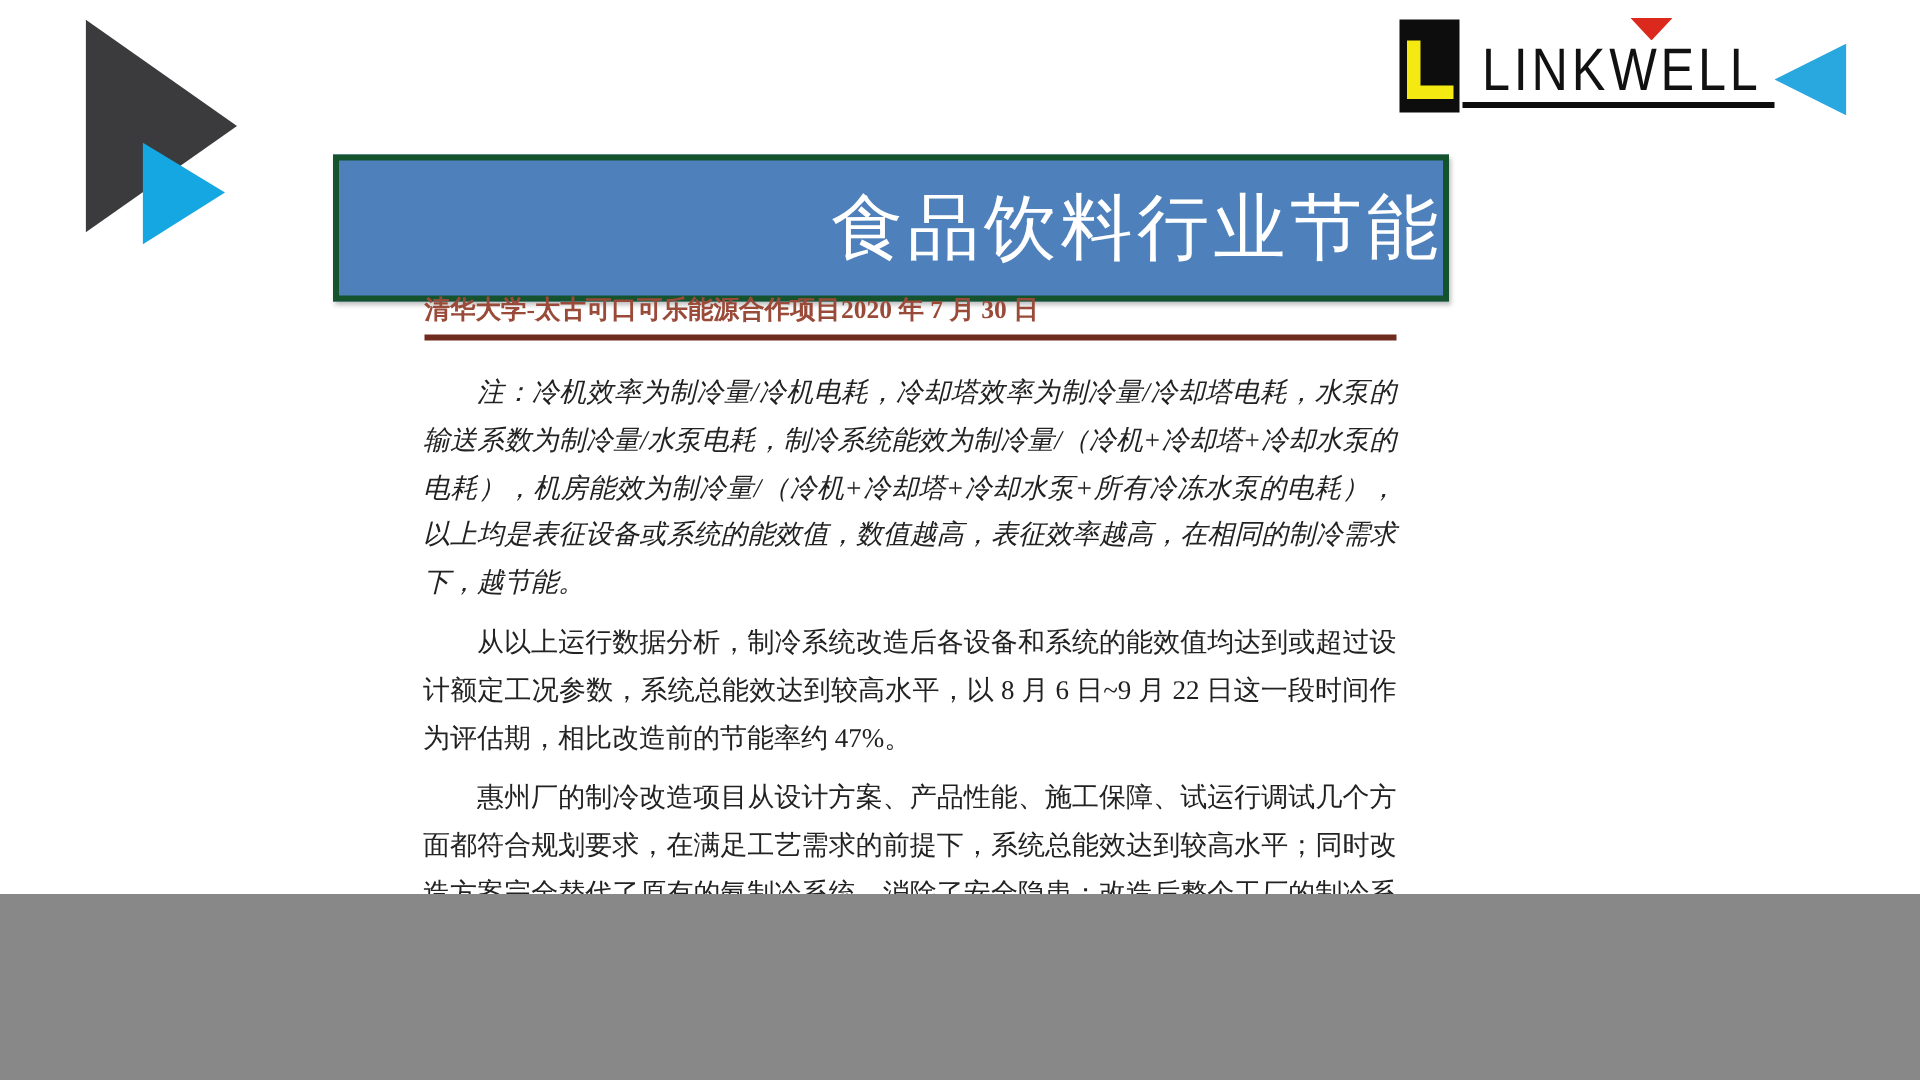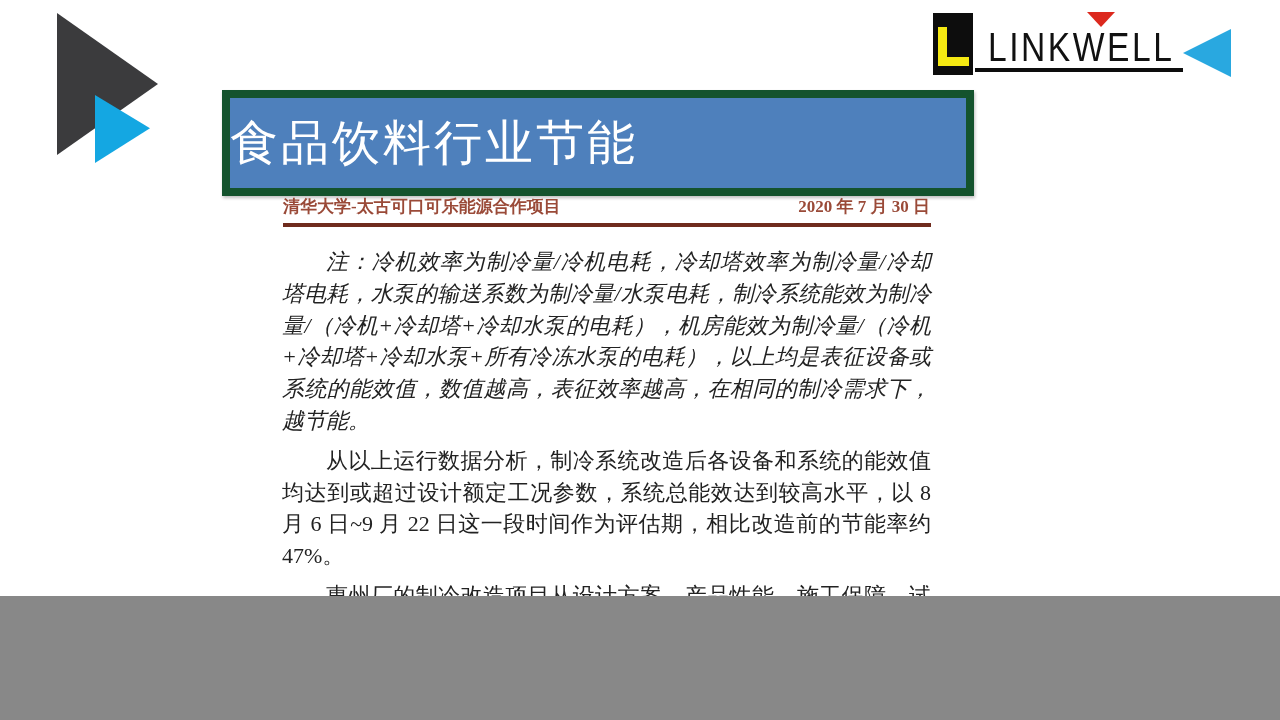--- a/index.html
+++ b/index.html
@@ -43,45 +43,45 @@
     background: #dc291e; clip-path: polygon(0 0, 100% 0, 50% 100%);
   }
   .logo-underline { position: absolute; left: 45px; top: 58px; width: 208px; height: 4px; background: #0d0d0d; }
   .logo-blue-tri {
     position: absolute; left: 253px; top: 19px; width: 48px; height: 48px;
     background: #29a8e0; clip-path: polygon(100% 0, 0 50%, 100% 100%);
   }
 
   
   .banner {
-    position: absolute; left: 222px; top: 90px;
+    position: absolute; left: 222px; top: 103px;
     width: 736px; height: 90px;
     background: #4e80bc;
-    border: 8px solid #14532d;
+    border: 4px solid #14532d;
     box-shadow: 1px 2px 3px rgba(0,0,0,0.25);
-    display: flex; align-items: center; justify-content: flex-start;
+    display: flex; align-items: center; justify-content: flex-end;
   }
   .banner-title {
     color: #ffffff; font-size: 48px; letter-spacing: 3px;
     font-family: "Liberation Serif", "DejaVu Serif", serif;
     white-space: nowrap;
   }
 
   
   .doc-header {
     position: absolute; left: 283px; top: 195px; width: 647px;
-    display: flex; justify-content: space-between; align-items: baseline;
+    display: flex; justify-content: flex-start; align-items: baseline;
     color: #9a4a38; font-weight: bold; font-size: 17px;
     white-space: nowrap;
   }
   .doc-rule { position: absolute; left: 283px; top: 223px; width: 648px; height: 4px; background: #6f2b1d; }
   .doc-body { position: absolute; left: 282px; top: 246px; width: 649px; }
   .doc-body p {
     margin: 0 0 8px 0;
-    font-size: 22px; line-height: 31.8px;
+    font-size: 18px; line-height: 31.8px;
     color: #222222;
     text-align: justify; text-justify: inter-character;
     text-indent: 2em;
   }
   .doc-body p.kaiti { font-style: italic; }
 </style>
 </head>
 <body>
 
 <div class="slide">

